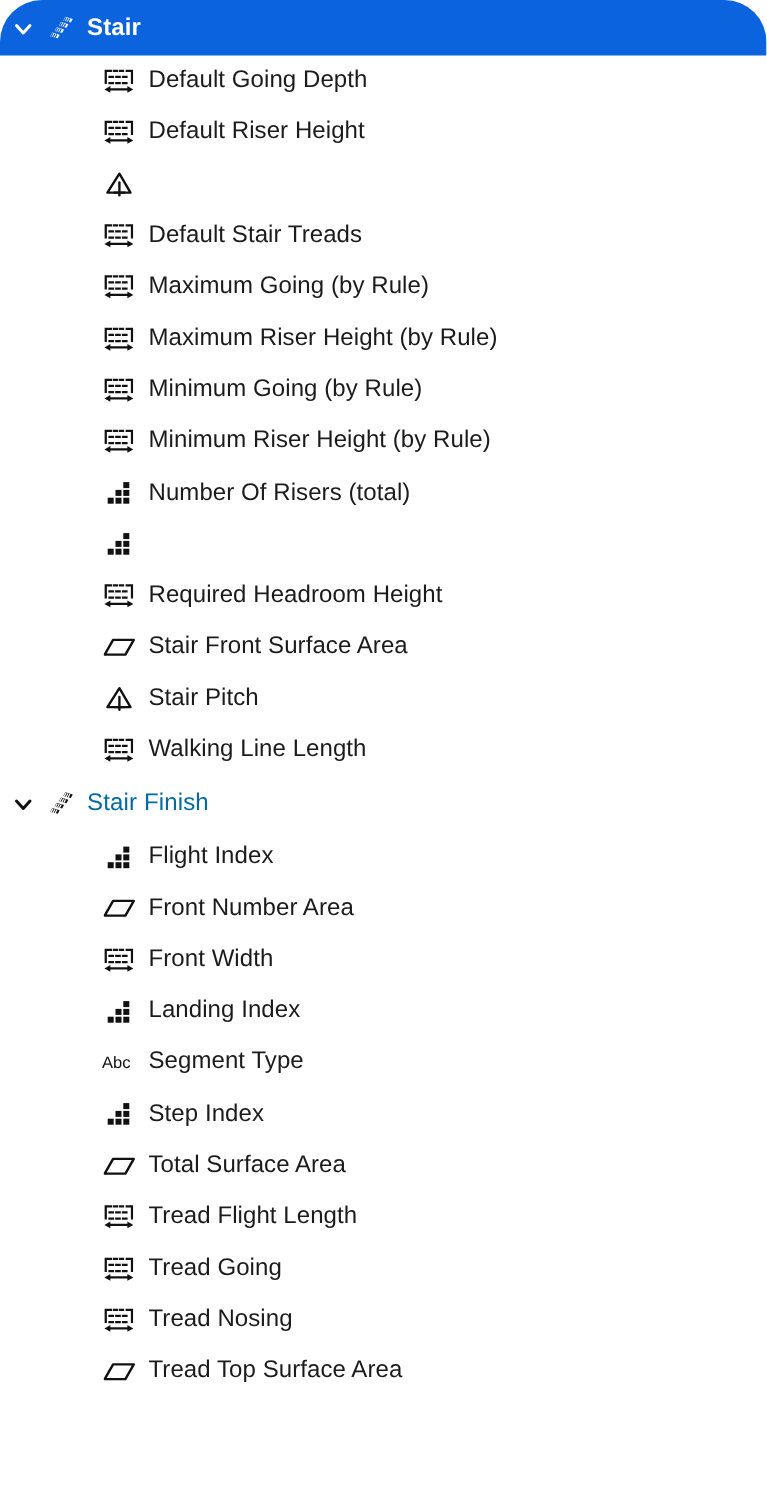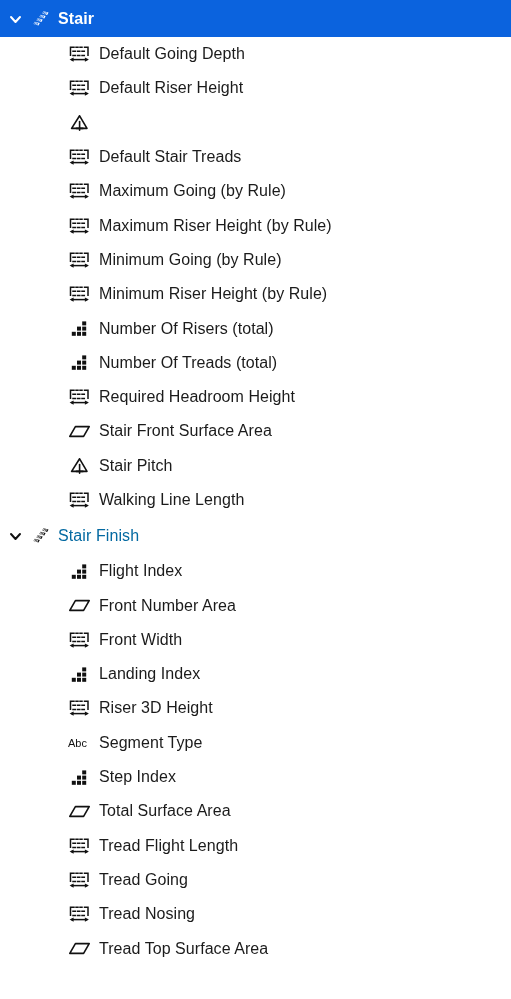--- a/index.html
+++ b/index.html
@@ -13,20 +13,21 @@
     font-family: "Liberation Sans", sans-serif;
     -webkit-font-smoothing: antialiased;
     overflow: hidden;
   }
 
   #tree {
     width: 511px;
     height: 999px;
     position: relative;
     overflow: hidden;
+    border-radius: 28px;
   }
 
   
   .group-header {
     display: flex;
     align-items: center;
     height: 37px;
     box-sizing: border-box;
     padding-left: 2px;
     cursor: default;
@@ -281,21 +282,20 @@
           <g fill="#111111" stroke="none">
             <rect x="13.2" y="1.4" width="4.0" height="4.0"></rect>
             <rect x="8.0" y="6.6" width="4.0" height="4.0"></rect>
             <rect x="13.2" y="6.6" width="4.0" height="4.0"></rect>
             <rect x="2.8" y="11.8" width="4.0" height="4.0"></rect>
             <rect x="8.0" y="11.8" width="4.0" height="4.0"></rect>
             <rect x="13.2" y="11.8" width="4.0" height="4.0"></rect>
           </g>
         </svg>
       </span>
-      <span class="rlabel">Number Of Treads (total)</span>
     </div>
     <div class="row">
       <span class="ricon">
         <svg width="20" height="18" viewBox="0 0 20 18" fill="none" stroke="#111111">
           <g stroke="#111111" stroke-width="1.5" fill="none" stroke-linecap="square">
             <path d="M1.5 10.2 L1.5 2.2 L5.0 2.2"></path>
             <path d="M15.5 2.2 L19.0 2.2 L19.0 10.2"></path>
             <path d="M7.0 2.2 L9.0 2.2 M11.0 2.2 L13.0 2.2"></path>
             <path d="M4.0 6.3 L6.3 6.3 M8.5 6.3 L10.8 6.3 M13.0 6.3 L15.3 6.3"></path>
             <path d="M4.0 10.4 L6.3 10.4 M8.5 10.4 L10.8 10.4 M13.0 10.4 L15.3 10.4"></path>
@@ -428,39 +428,20 @@
             <rect x="2.8" y="11.8" width="4.0" height="4.0"></rect>
             <rect x="8.0" y="11.8" width="4.0" height="4.0"></rect>
             <rect x="13.2" y="11.8" width="4.0" height="4.0"></rect>
           </g>
         </svg>
       </span>
       <span class="rlabel">Landing Index</span>
     </div>
     <div class="row">
       <span class="ricon">
-        <svg width="20" height="18" viewBox="0 0 20 18" fill="none" stroke="#111111">
-          <g stroke="#111111" stroke-width="1.5" fill="none" stroke-linecap="square">
-            <path d="M1.5 10.2 L1.5 2.2 L5.0 2.2"></path>
-            <path d="M15.5 2.2 L19.0 2.2 L19.0 10.2"></path>
-            <path d="M7.0 2.2 L9.0 2.2 M11.0 2.2 L13.0 2.2"></path>
-            <path d="M4.0 6.3 L6.3 6.3 M8.5 6.3 L10.8 6.3 M13.0 6.3 L15.3 6.3"></path>
-            <path d="M4.0 10.4 L6.3 10.4 M8.5 10.4 L10.8 10.4 M13.0 10.4 L15.3 10.4"></path>
-            <path d="M3.0 14.6 L17.5 14.6"></path>
-          </g>
-          <g fill="#111111" stroke="none">
-            <path d="M0.6 14.6 L4.6 12.4 L4.6 16.8 Z"></path>
-            <path d="M19.9 14.6 L15.9 12.4 L15.9 16.8 Z"></path>
-          </g>
-        </svg>
-      </span>
-      <span class="rlabel">Riser 3D Height</span>
-    </div>
-    <div class="row">
-      <span class="ricon">
         <svg width="24" height="16" viewBox="0 0 24 16" fill="none">
           <text x="0" y="12.5" font-family="Liberation Sans, sans-serif" font-size="12" fill="#111111">Abc</text>
         </svg>
       </span>
       <span class="rlabel">Segment Type</span>
     </div>
     <div class="row">
       <span class="ricon">
         <svg width="20" height="17" viewBox="0 0 20 17" fill="none" stroke="#111111">
           <g fill="#111111" stroke="none">

